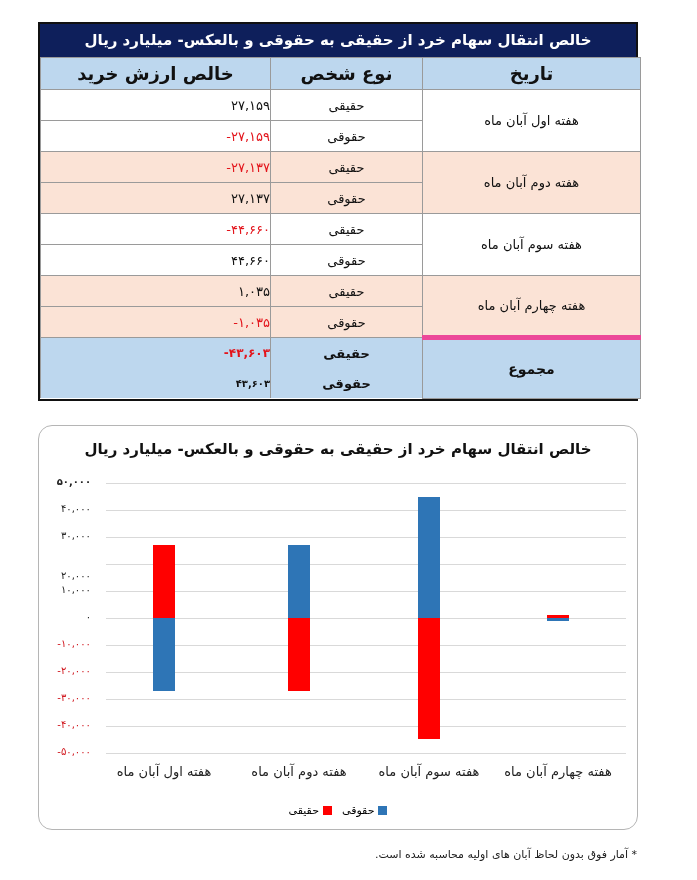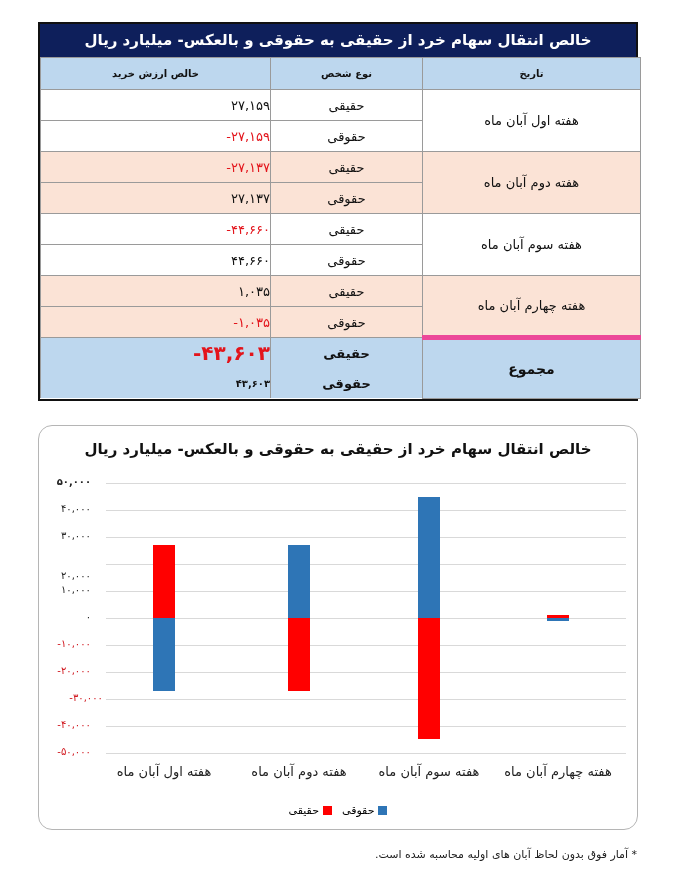--- a/index.html
+++ b/index.html
@@ -1,21 +1,21 @@
 <!DOCTYPE html>
 <html><head>
 <meta charset="utf-8">
 <style>
   html, body { margin:0; padding:0; background:#ffffff; }
   body { width:697px; height:880px; position:relative; font-family:"DejaVu Sans", sans-serif; overflow:hidden; }
   .table-wrap { position:absolute; left:38px; top:22px; width:600px; border:2px solid #111; box-sizing:border-box; }
   .tbl-title { height:32px; background:#0e1f5b; color:#fff; font-weight:bold; font-size:15px; display:flex; align-items:center; justify-content:center; direction:rtl; border-bottom:1px solid #0e1f5b; }
   table { border-collapse:collapse; width:100%; direction:rtl; table-layout:fixed; }
   th, td { border:1px solid #9a9a9a; text-align:center; font-size:13px; padding:0; }
-  th { background:#bdd7ee; height:31px; font-weight:bold; font-size:10px; color:#111; }
+  th { background:#bdd7ee; height:31px; font-weight:bold; font-size:18px; color:#111; }
   td { height:30px; color:#111; }
   tr.peach td { background:#fbe3d6; }
   tr.white td { background:#fff; }
   tr.total td { background:#bdd7ee; font-weight:bold; border-top:5px solid #ec4899; }
   tr.total td.sub { border-top:none; border-bottom:none; height:30px; }
   td.neg { color:#e3141b; }
   td.num { direction:ltr;text-align:right; }
   col.c-date { width:218px; }
   col.c-type { width:152px; }
   col.c-val  { width:230px; }
@@ -83,42 +83,42 @@
         <td>حقیقی</td>
         <td class="num">۱,۰۳۵</td>
       </tr>
       <tr class="peach">
         <td>حقوقی</td>
         <td class="num neg">-۱,۰۳۵</td>
       </tr>
       <tr class="total">
         <td rowspan="2" style="font-size:14px;">مجموع</td>
         <td class="sub">حقیقی</td>
-        <td class="sub num neg" style="font-size:20px;">-۴۳,۶۰۳</td>
+        <td class="sub num neg" style="font-size:12px;">-۴۳,۶۰۳</td>
       </tr>
       <tr class="total">
         <td class="sub">حقوقی</td>
         <td class="sub num" style="font-size:10px;">۴۳,۶۰۳</td>
       </tr>
     </tbody>
   </table>
 </div>
 
 <div class="chart-box">
   <div class="chart-title">خالص انتقال سهام خرد از حقیقی به حقوقی و بالعکس- میلیارد ریال</div>
   <div id="yaxis">
       <div class="ytick" style="left: 0px; top: 50px; font-weight: bold;">۵۰,۰۰۰</div>
       <div class="ytick" style="left: 0px; top: 77px;">۴۰,۰۰۰</div>
       <div class="ytick" style="left: 0px; top: 104px;">۳۰,۰۰۰</div>
       <div class="ytick" style="left: 0px; top: 144px;">۲۰,۰۰۰</div>
       <div class="ytick" style="left: 0px; top: 158px;">۱۰,۰۰۰</div>
       <div class="ytick" style="left: 0px; top: 185px;">۰</div>
       <div class="ytick neg" style="left: 0px; top: 212px;">-۱۰,۰۰۰</div>
       <div class="ytick neg" style="left: 0px; top: 239px;">-۲۰,۰۰۰</div>
-      <div class="ytick neg" style="left: 12px; top: 266px;">-۳۰,۰۰۰</div>
+      <div class="ytick neg" style="left: 0px; top: 266px;">-۳۰,۰۰۰</div>
       <div class="ytick neg" style="left: 0px; top: 293px;">-۴۰,۰۰۰</div>
       <div class="ytick neg" style="left: 0px; top: 320px;">-۵۰,۰۰۰</div>
     </div>
   <div id="gridlines">
       <div class="grid" style="top: 57px;"></div>
       <div class="grid" style="top: 84px;"></div>
       <div class="grid" style="top: 111px;"></div>
       <div class="grid" style="top: 138px;"></div>
       <div class="grid" style="top: 165px;"></div>
       <div class="grid" style="top: 192px;"></div>

